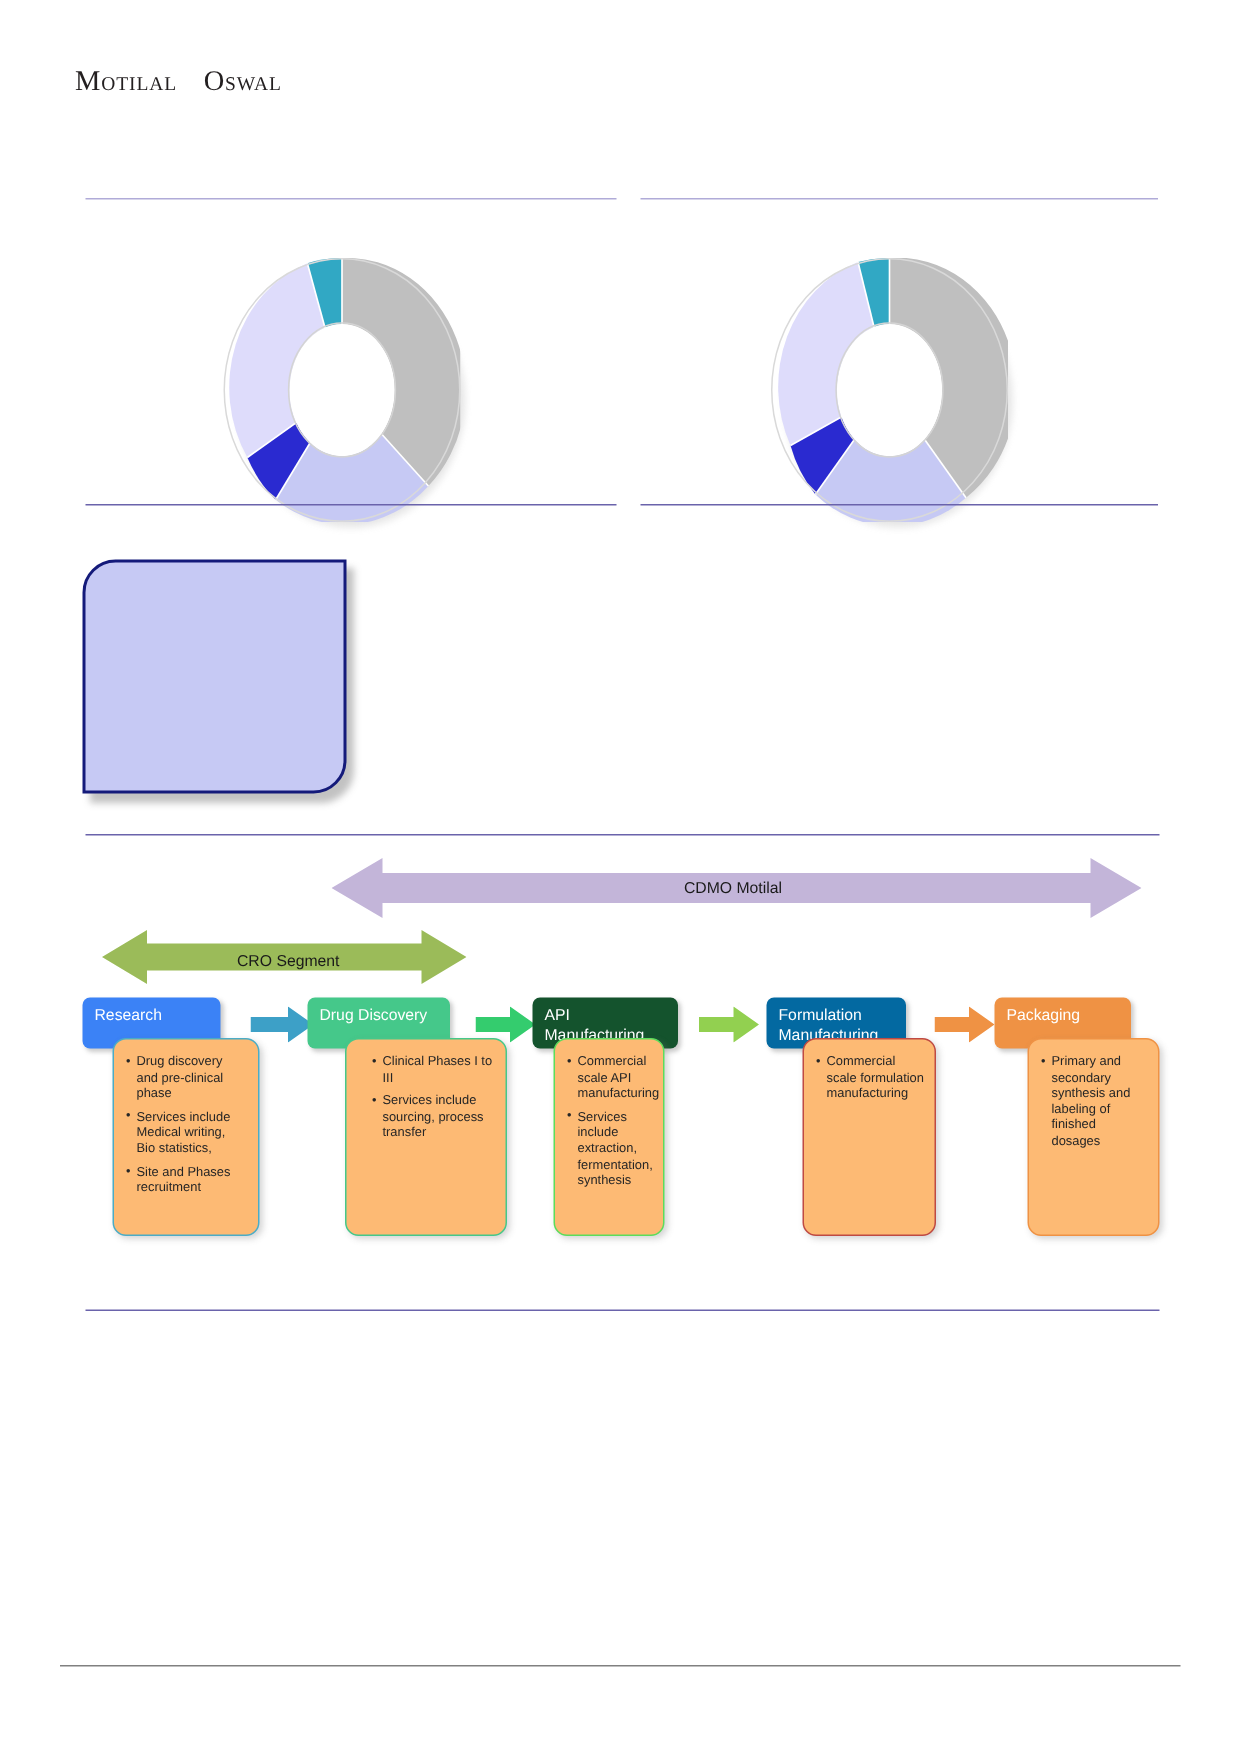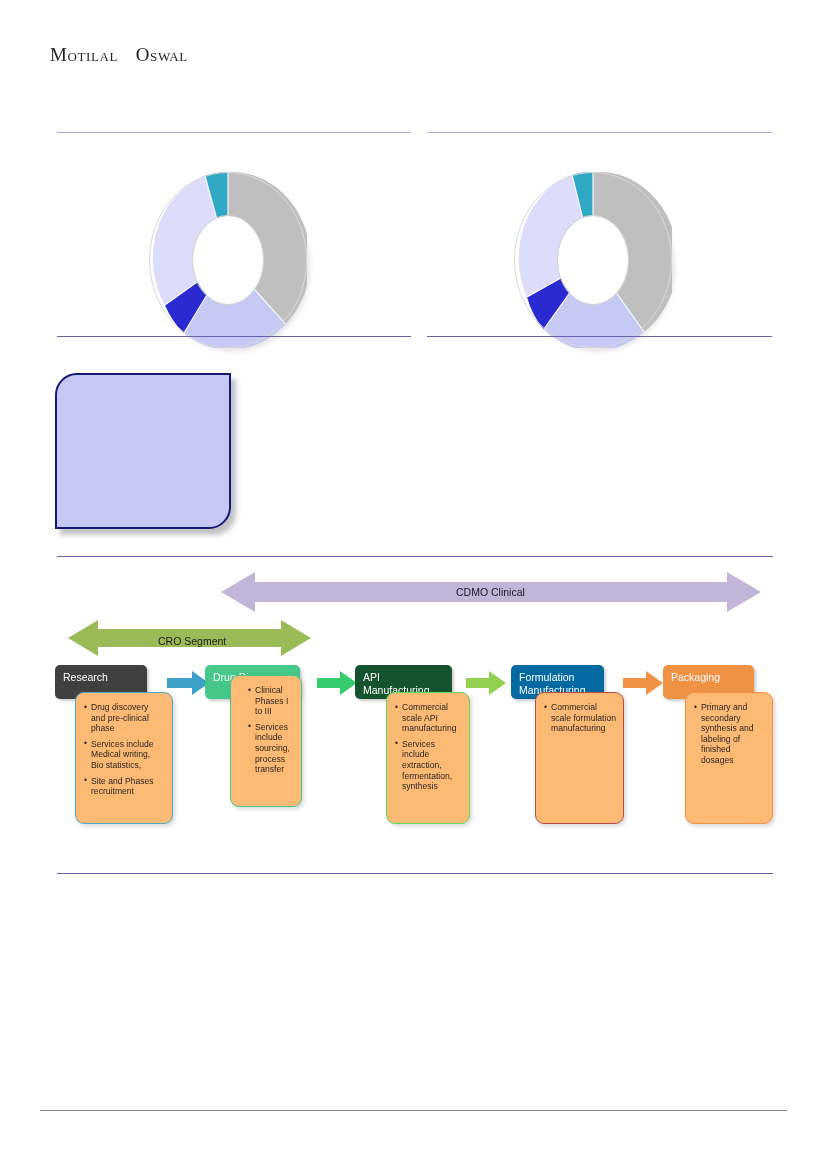--- a/index.html
+++ b/index.html
@@ -164,31 +164,31 @@
 
   <div class="callout"></div>
 
   <div class="rule" style="left:57px;top:556px;width:716px;"></div>
 
   <div class="seg-arrow" style="left:221px;top:572px;width:540px;height:40px;">
     <svg width="540" height="40" viewBox="0 0 540 40" aria-hidden="true">
       <polygon points="0,20 34,0 34,10 506,10 506,0 540,20 506,40 506,30 34,30 34,40" fill="#c3b5d9"></polygon>
     </svg>
   </div>
-  <div class="seg-label" style="left:456px;top:586px;">CDMO Clinical</div>
+  <div class="seg-label" style="left:456px;top:586px;">CDMO Motilal</div>
 
   <div class="seg-arrow" style="left:68px;top:620px;width:243px;height:36px;">
     <svg width="243" height="36" viewBox="0 0 243 36" aria-hidden="true">
       <polygon points="0,18 30,0 30,9 213,9 213,0 243,18 213,36 213,27 30,27 30,36" fill="#9bbb59"></polygon>
     </svg>
   </div>
   <div class="seg-label" style="left:158px;top:635px;">CRO Segment</div>
 
   <div class="stage" style="left:55px;top:665px;">
-    <div class="stage-head" style="width:92px;height:34px;background:#404040;">
+    <div class="stage-head" style="width:92px;height:34px;background:#3b82f6;">
       <span>Research</span>
     </div>
     <div class="stage-body" style="left:20px;top:27px;width:98px;height:132px;border-color:#4bacc6;">
       <ul>
         <li>Drug discovery and pre-clinical phase</li>
         <li>Services include Medical writing, Bio statistics,</li>
         <li>Site and Phases recruitment</li>
       </ul>
     </div>
   </div>
@@ -196,39 +196,39 @@
   <div class="conn" style="left:167px;top:671px;">
     <svg width="42" height="24" viewBox="0 0 42 24" aria-hidden="true">
       <polygon points="0,7 25,7 25,0 42,12 25,24 25,17 0,17" fill="#3da0c7"></polygon>
     </svg>
   </div>
 
   <div class="stage" style="left:205px;top:665px;">
     <div class="stage-head" style="width:95px;height:34px;background:#45c88a;">
       <span>Drug Discovery</span>
     </div>
-    <div class="stage-body" style="left:25px;top:10px;width:72px;height:132px;border-color:#45c88a;padding-left:17px;">
+    <div class="stage-body" style="left:25px;top:27px;width:108px;height:132px;border-color:#45c88a;padding-left:17px;">
       <ul>
         <li>Clinical Phases I to III</li>
         <li>Services include sourcing, process transfer</li>
       </ul>
     </div>
   </div>
 
   <div class="conn" style="left:317px;top:671px;">
     <svg width="40" height="24" viewBox="0 0 40 24" aria-hidden="true">
       <polygon points="0,7 23,7 23,0 40,12 23,24 23,17 0,17" fill="#34cc6e"></polygon>
     </svg>
   </div>
 
   <div class="stage" style="left:355px;top:665px;">
     <div class="stage-head" style="width:97px;height:34px;background:#14532d;">
       <span>API Manufacturing</span>
     </div>
-    <div class="stage-body" style="left:31px;top:27px;width:84px;height:132px;border-color:#5cdd5c;">
+    <div class="stage-body" style="left:14px;top:27px;width:74px;height:132px;border-color:#5cdd5c;">
       <ul>
         <li>Commercial scale API manufacturing</li>
         <li>Services include extraction, fermentation, synthesis</li>
       </ul>
     </div>
   </div>
 
   <div class="conn" style="left:466px;top:671px;">
     <svg width="40" height="24" viewBox="0 0 40 24" aria-hidden="true">
       <polygon points="0,7 23,7 23,0 40,12 23,24 23,17 0,17" fill="#92d050"></polygon>

